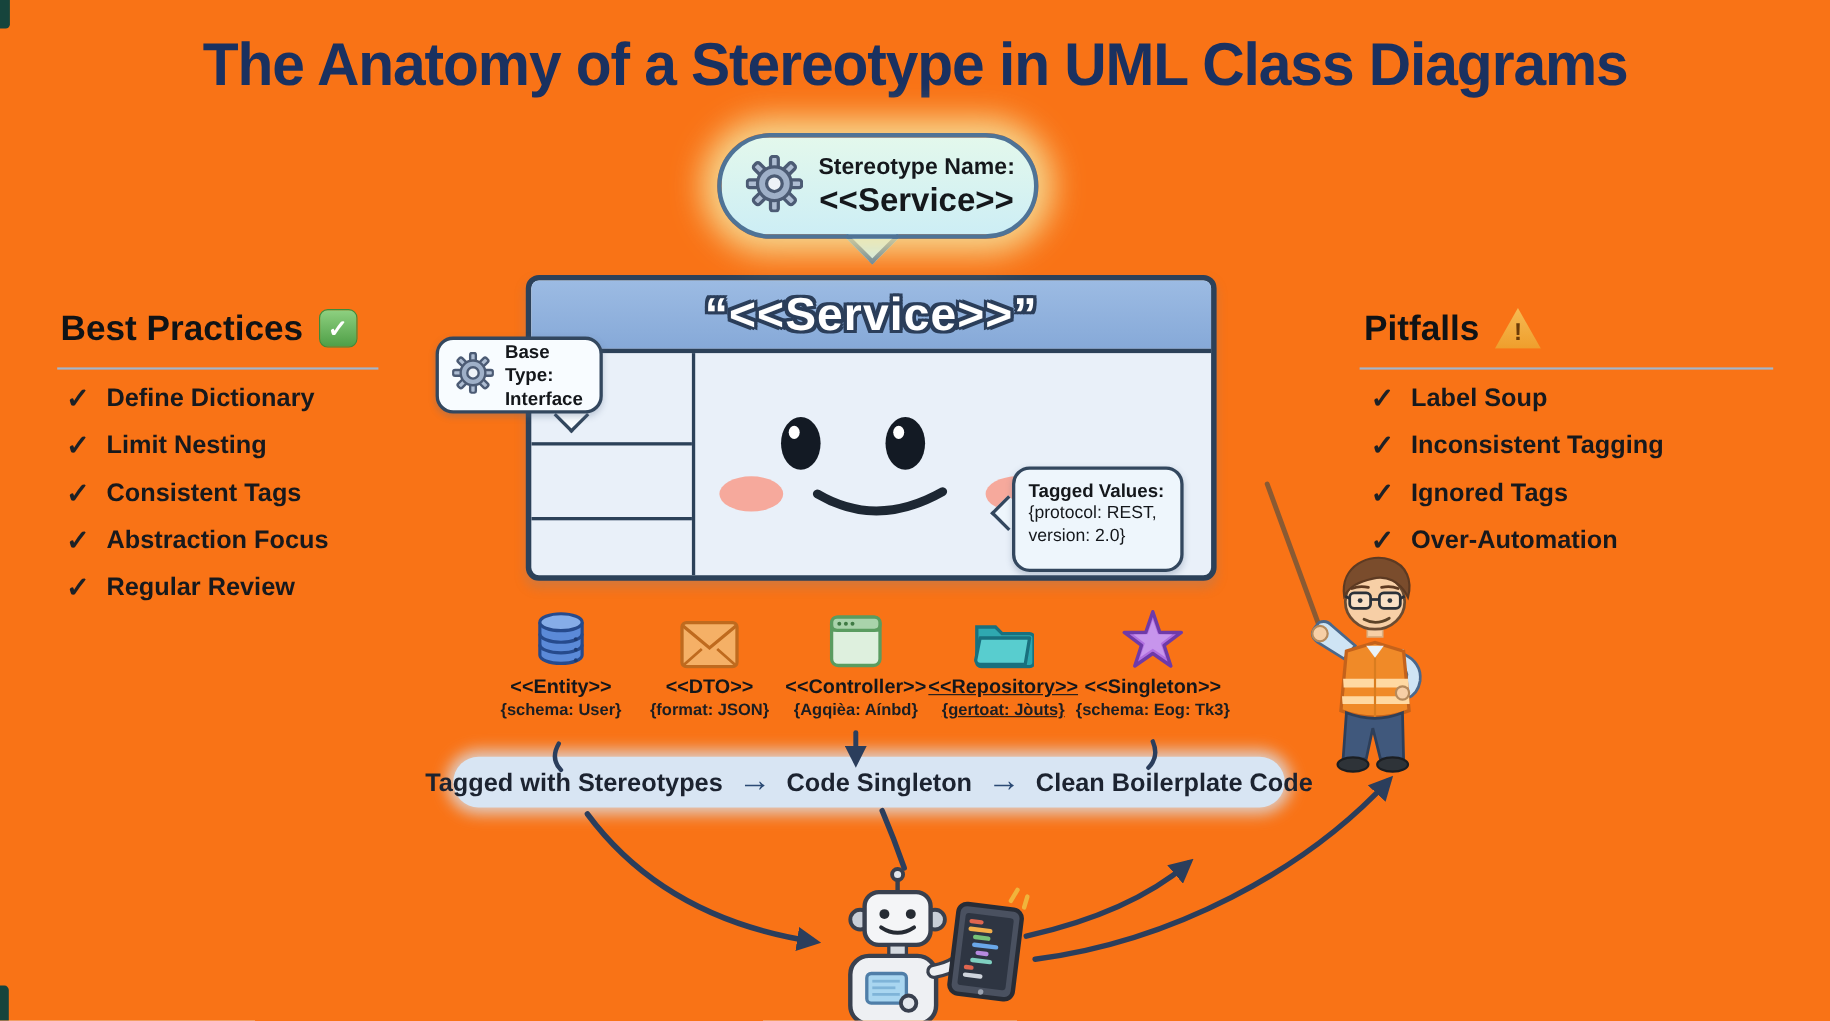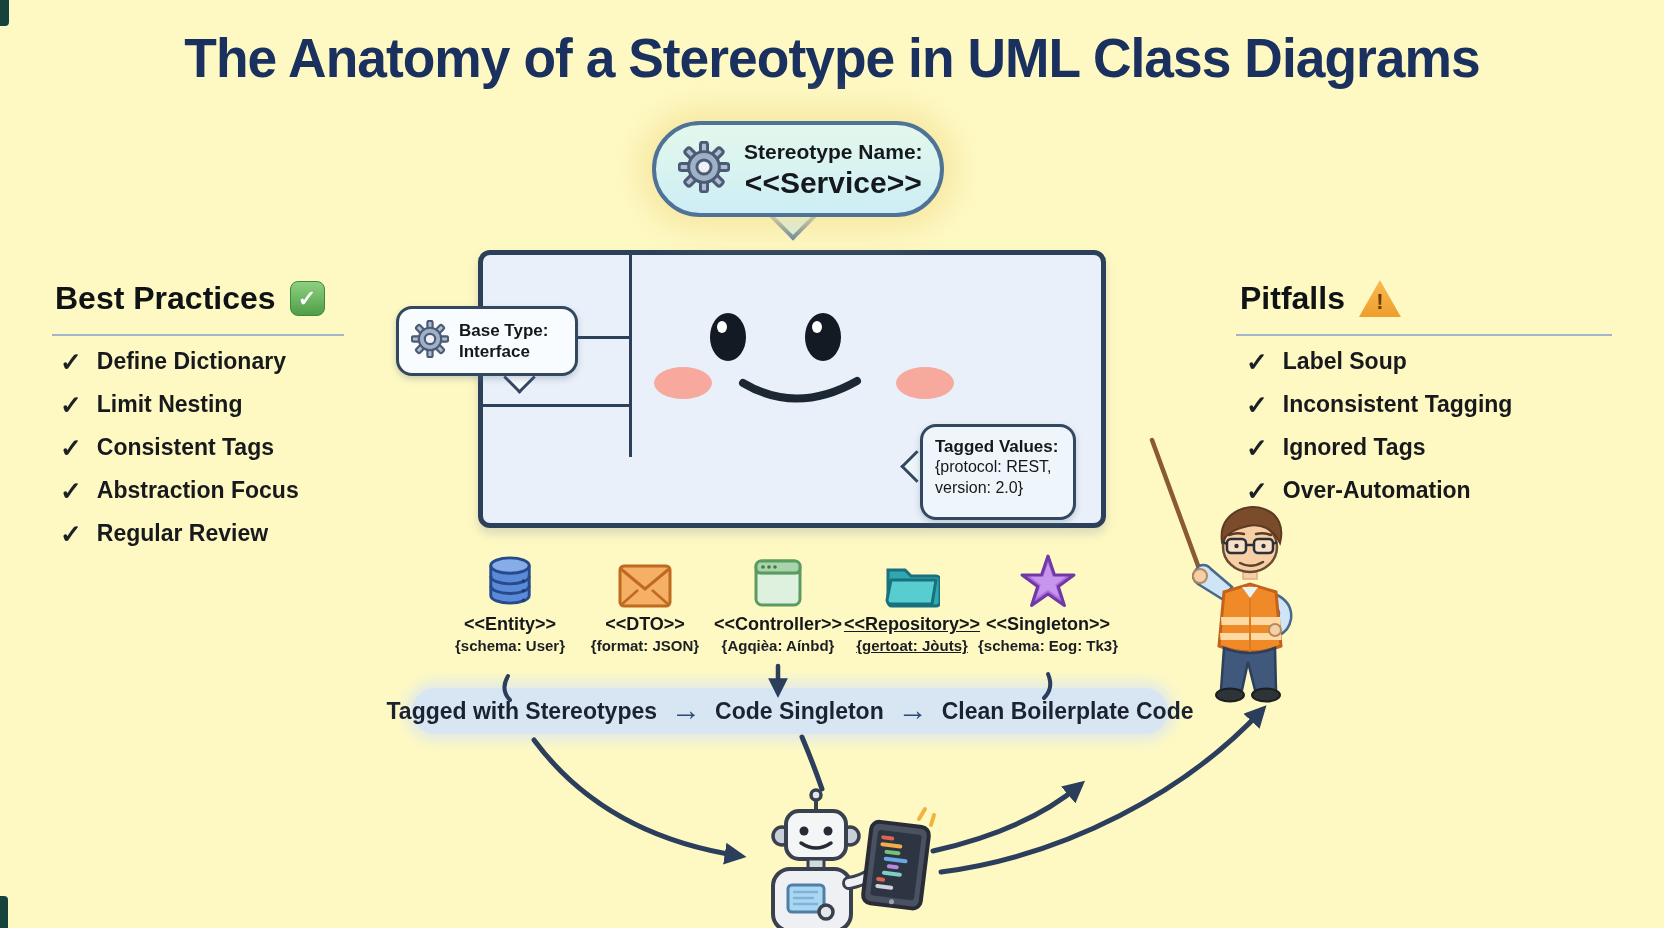--- a/index.html
+++ b/index.html
@@ -1,16 +1,16 @@
 <!DOCTYPE html>
 <html><head>
 <meta charset="utf-8">
 <style>
   html,body{margin:0;padding:0;background:#e8e6e2;}
-  .canvas{position:relative;width:1664px;height:928px;background:#fef9c3;overflow:hidden;
+  .canvas{position:relative;width:1664px;height:928px;background:#f97316;overflow:hidden;
           font-family:"Liberation Sans",sans-serif;color:#17191d;}
 
   
   .corner{position:absolute;background:#16443c;z-index:9;}
   .corner.tl{left:0;top:0;width:9px;height:26px;border-bottom-right-radius:4px;}
   .corner.bl{left:0;top:896px;width:8px;height:32px;border-top-right-radius:4px;}
 
   
   .title{position:absolute;left:0;right:0;top:26px;margin:0;text-align:center;
          font-size:55px;font-weight:bold;letter-spacing:-1px;color:#1a3160;
@@ -49,21 +49,21 @@
   .eye.right{left:322px;top:58px;}
   .cheek{position:absolute;width:58px;height:32px;background:#f6a99c;border-radius:50%;}
   .cheek.left{left:171px;top:112px;}
   .cheek.right{left:413px;top:112px;}
   .smile{position:absolute;left:252px;top:120px;}
 
   
   .callout{position:absolute;z-index:6;background:#f8fcff;border:3.5px solid #33475e;
            border-radius:16px;box-sizing:border-box;display:flex;align-items:center;
            gap:10px;padding:8px 12px;box-shadow:0 3px 6px rgba(90,110,140,.3);}
-  .callout.base{left:396px;top:306px;width:182px;height:70px;}
+  .callout.base{left:396px;top:306px;width:152px;height:70px;}
   .callout-tail-br{position:absolute;left:508px;top:366px;width:20px;height:20px;z-index:5;
            background:#f8fcff;border-right:3.5px solid #33475e;border-bottom:3.5px solid #33475e;
            transform:rotate(45deg);}
   .callout.tagged{left:920px;top:424px;width:156px;height:96px;background:#eef6fc;
            flex-direction:column;align-items:flex-start;gap:0;padding:9px 12px;}
   .callout-tail-left{position:absolute;left:905px;top:455px;width:20px;height:20px;z-index:5;
            background:#eef6fc;border-left:3.5px solid #33475e;border-bottom:3.5px solid #33475e;
            transform:rotate(45deg);}
   .co-label{font-size:17px;font-weight:700;line-height:1.25;color:#14171b;}
   .co-line{font-size:16px;font-weight:500;line-height:1.3;color:#14171b;}
@@ -136,20 +136,23 @@
         </g>
       </svg>
     </span>
     <div>
       <div class="bubble-label">Stereotype Name:</div>
       <div class="bubble-value">&lt;&lt;Service&gt;&gt;</div>
     </div>
   </div>
 
   <div class="classbox">
+    <div class="cb-header">
+      <span class="cb-title">“&lt;&lt;Service&gt;&gt;”</span>
+    </div>
     <div class="cb-body">
       <div class="cb-vline"></div>
       <div class="cb-line l1"></div>
       <div class="cb-line l2"></div>
       <div class="eye left"></div>
       <div class="eye right"></div>
       <div class="cheek left"></div>
       <div class="cheek right"></div>
       <span class="smile">
         <svg width="130" height="44" viewBox="0 0 130 44">

